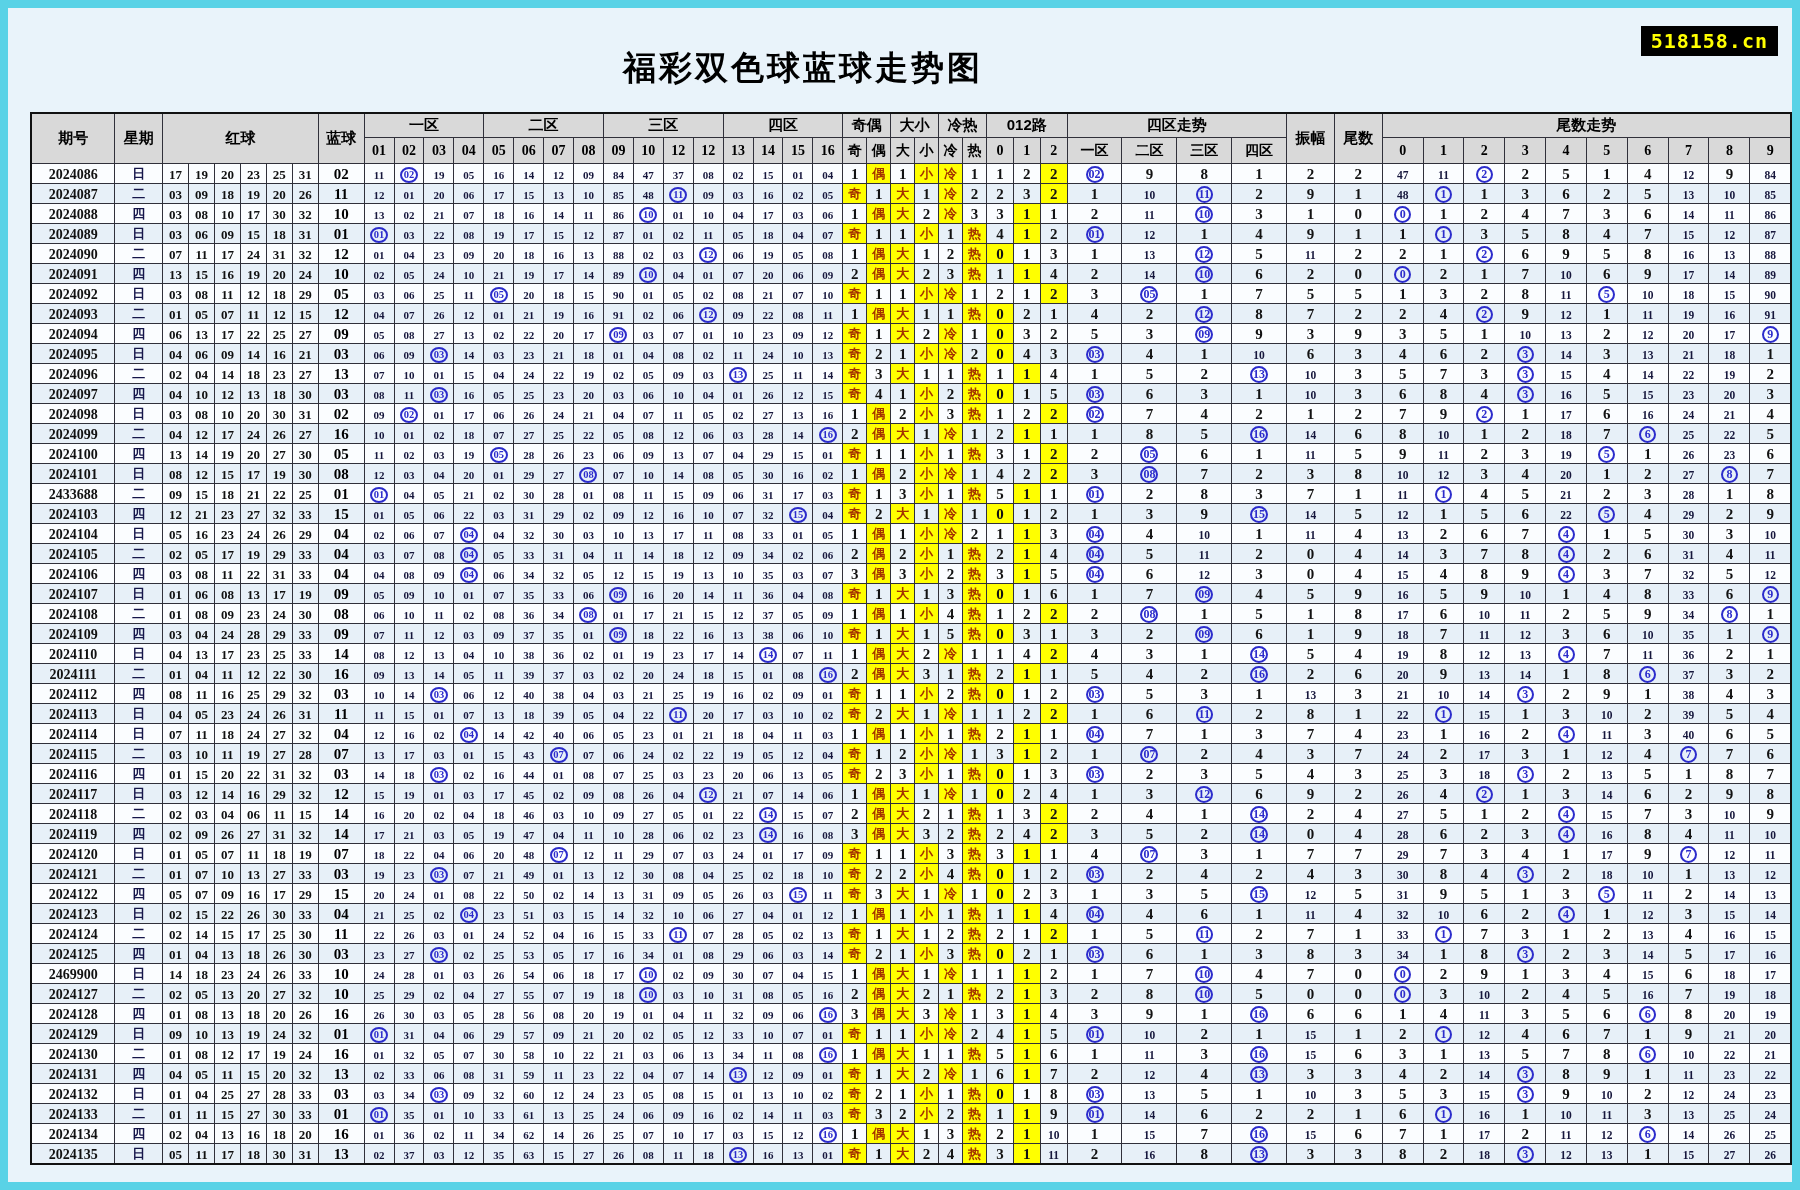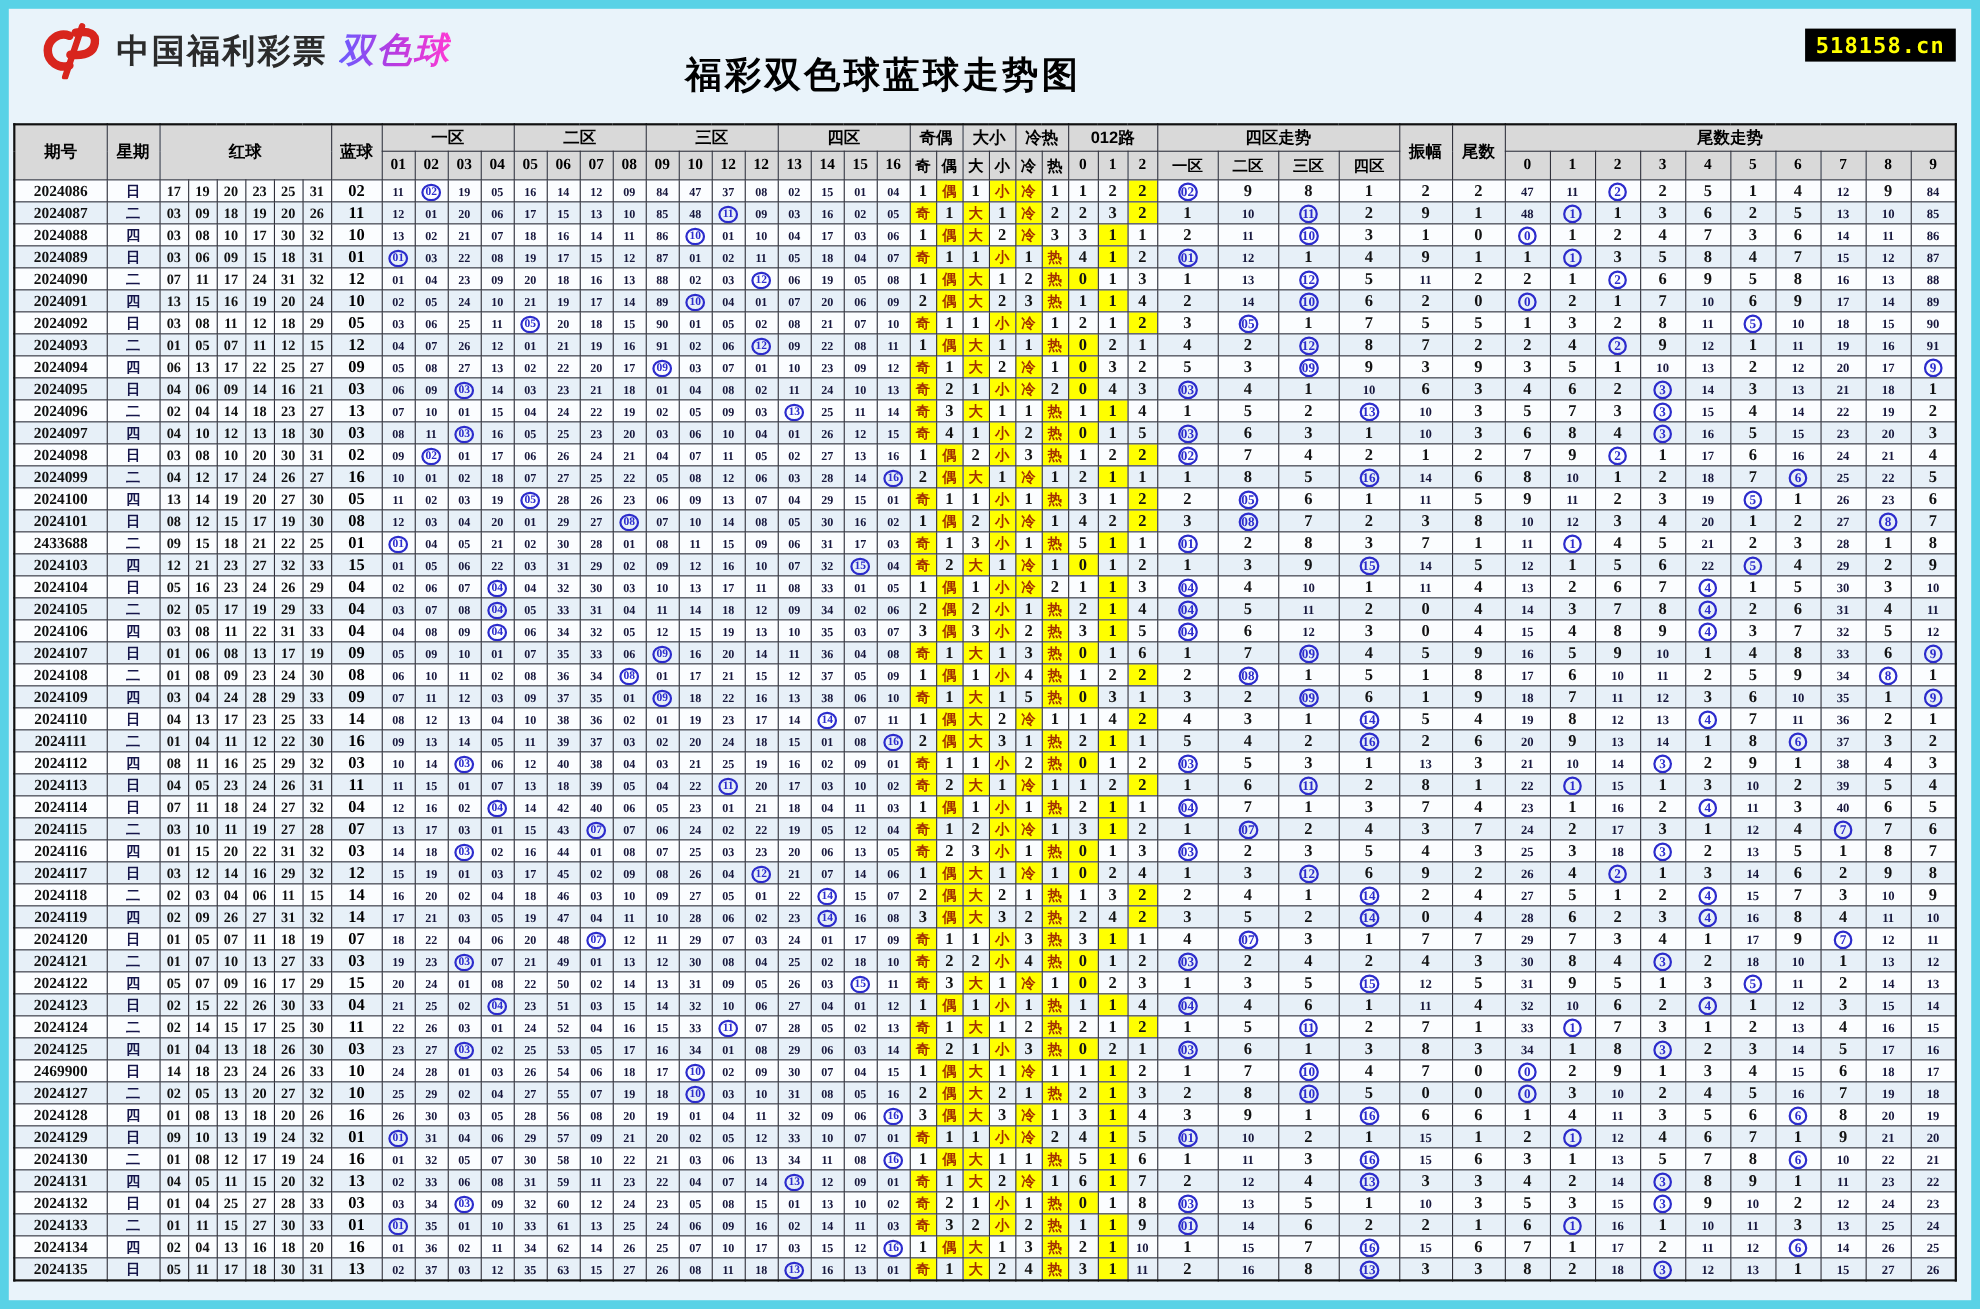--- a/index.html
+++ b/index.html
@@ -11,21 +11,21 @@
   .logo svg{display:block;}
   .logo-cn{font:bold 30px "Liberation Sans",sans-serif;color:#2b2b2b;letter-spacing:2px;}
   .logo-brand{font:bold italic 32px "Liberation Sans",sans-serif;
      background:linear-gradient(90deg,#6a5cff,#b93ae0,#ff3bd4);
      -webkit-background-clip:text;background-clip:text;color:transparent;letter-spacing:2px;}
   .title{position:absolute;left:795px;top:38px;transform:translateX(-50%);
      font:bold 33px "DejaVu Serif",serif;color:#000;letter-spacing:3px;white-space:nowrap;}
   .badge{position:absolute;right:14px;top:18px;background:#000000;color:#ffff00;
      font:bold 20px "DejaVu Sans Mono",monospace;padding:3px 10px;letter-spacing:1px;}
   
-  .tblwrap{position:absolute;left:4px;top:104px;}
+  .tblwrap{position:absolute;left:22px;top:104px;}
   table{border-collapse:collapse;table-layout:fixed;border:2px solid #111;}
   th,td{border:1px solid #30303a;padding:0;text-align:center;vertical-align:middle;
         overflow:hidden;white-space:nowrap;}
   thead th{background:#d9d9d9;color:#000;}
   thead tr.r1 th{font:bold 15px "Liberation Sans",sans-serif;height:23px;}
   thead tr.r2 th{font:bold 14px "Liberation Serif",serif;height:25px;}
   tbody tr{height:20px;padding-left:35px;}
   tbody tr:nth-child(odd){background:#fbfdff;}
   tbody tr:nth-child(even){background:#e7f0f8;}
   td.yel{background:#ffff00;}
@@ -40,31 +40,20 @@
   .circ{display:inline-block;box-sizing:border-box;min-width:18px;height:16px;line-height:12px;
         border:2px solid #2c2ccc;border-radius:50%;color:#2c2ccc;
         font:bold 10.5px "Liberation Serif",serif;padding:0 1px;}
   .circ.big{min-width:17px;height:17px;line-height:13px;font-size:12px;}
 </style>
 </head>
 <body>
 
 <div class="page">
 
-  <div class="logo">
-    <span>
-      <svg width="62" height="52" viewBox="0 0 64 54">
-        <path d="M30 13 A15 15 0 1 0 30 41" fill="none" stroke="#d8251d" stroke-width="8" stroke-linecap="round"></path>
-        <path d="M26 52 L42 4" stroke="#d8251d" stroke-width="6" stroke-linecap="round"></path>
-        <path d="M36 10 q20 -3 18 10 q-2 13 -23 11" fill="none" stroke="#d8251d" stroke-width="8" stroke-linecap="round"></path>
-      </svg>
-    </span>
-    <span class="logo-cn">中国福利彩票</span>
-    <span class="logo-brand">双色球</span>
-  </div>
 
   <div class="title">福彩双色球蓝球走势图</div>
 
   <div class="badge">518158.cn</div>
 
   <div class="tblwrap">
     <table>
       <colgroup id="cols">
           <col style="width: 84px;">
           <col style="width: 48px;">

